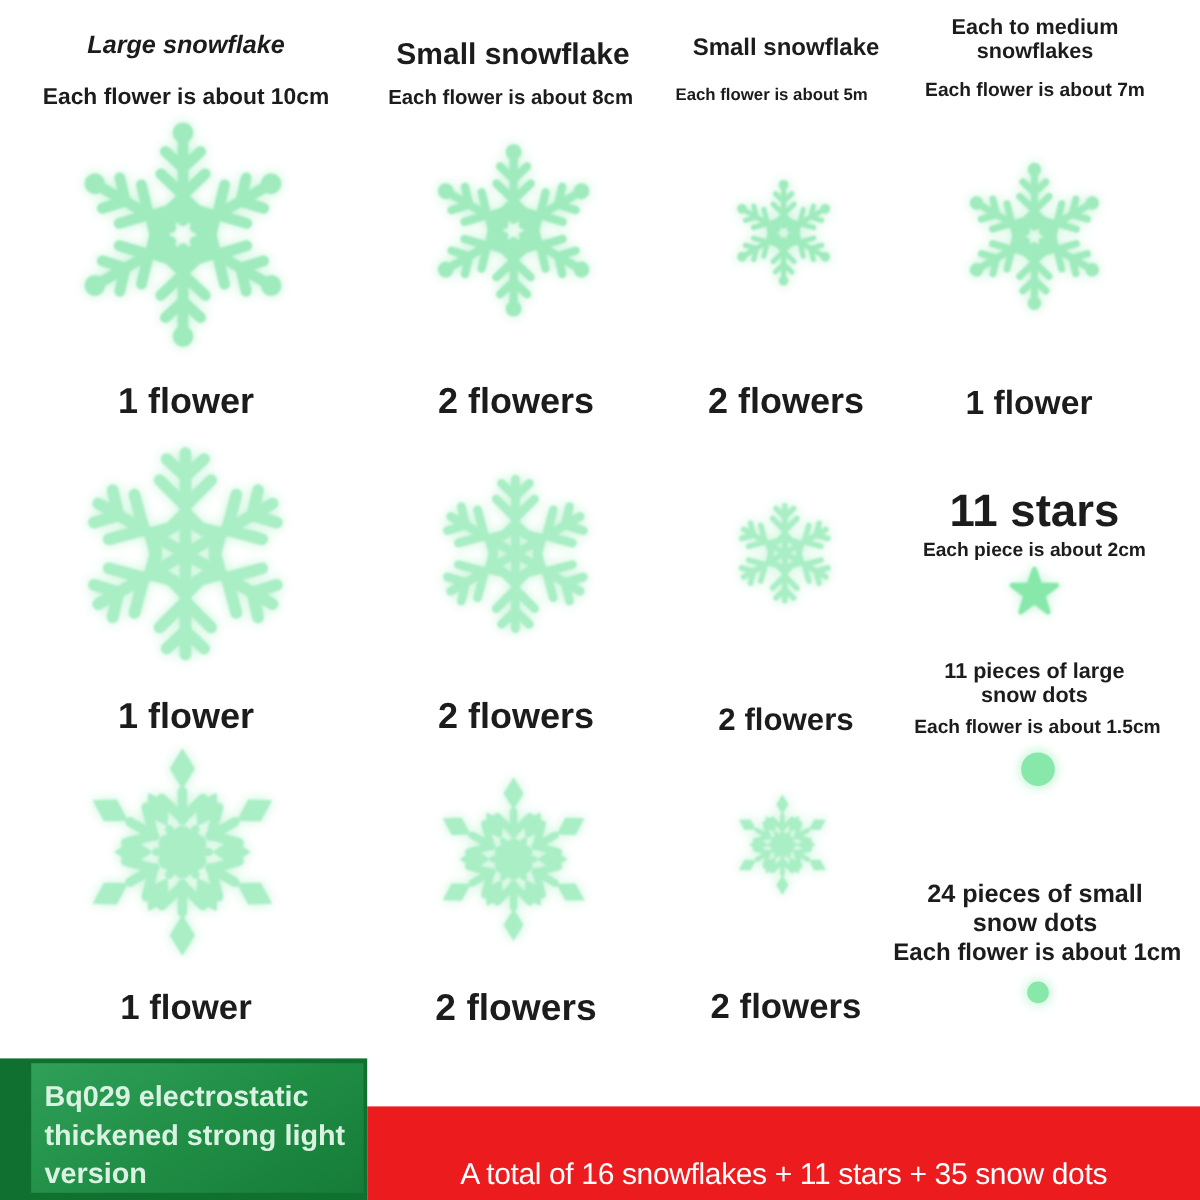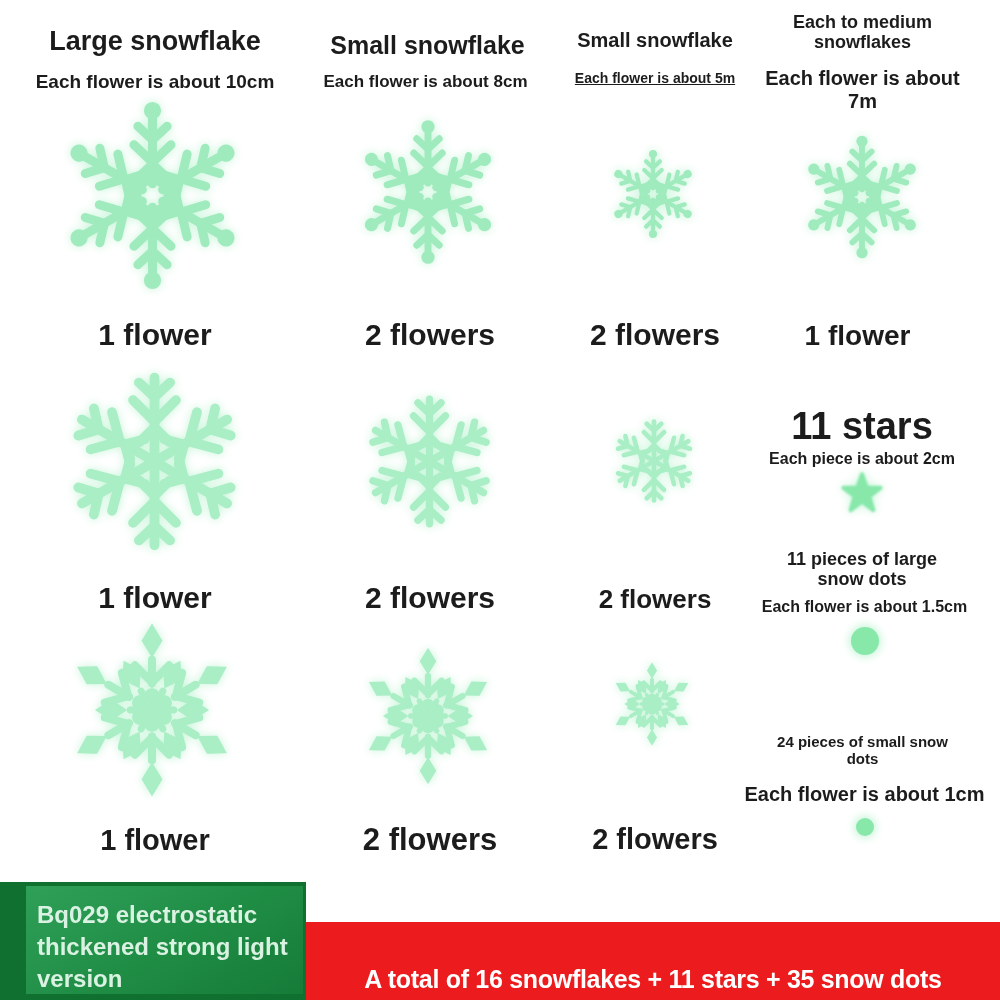--- a/index.html
+++ b/index.html
@@ -29,21 +29,21 @@
     box-shadow:0 0 9px 2px var(--glow-green);
   }
   .star-icon{position:absolute;overflow:visible;color:var(--accent-green);filter:blur(.8px) drop-shadow(0 0 5px var(--glow-green));}
   .green-box{position:absolute;left:0;top:882px;width:306px;height:120px;background:var(--banner-green-dark);}
   .green-box-inner{position:absolute;left:26px;top:4px;right:3px;bottom:8px;
     background:linear-gradient(150deg,#2fa058 0%,var(--banner-green-mid) 55%,#157c38 100%);}
   .green-box-text{position:absolute;left:37px;top:17px;width:256px;
     font-size:24px;line-height:32px;font-weight:bold;color:var(--banner-text-light);text-align:left;}
   .red-banner{position:absolute;left:306px;top:922px;width:694px;height:78px;background:var(--banner-red);
     display:flex;align-items:center;justify-content:center;}
-  .red-banner span{font-size:25px;font-weight:bold;color:var(--banner-text-white);letter-spacing:-.3px;white-space:nowrap;margin-top:36px;}
+  .red-banner span{font-size:25px;font-weight:normal;color:var(--banner-text-white);letter-spacing:-.3px;white-space:nowrap;margin-top:36px;}
 </style>
 </head>
 <body>
 
 <div id="canvas">
 
   <svg width="0" height="0" style="position:absolute" aria-hidden="true">
     <defs>
       <g id="armA" stroke="currentColor" stroke-width="4.6" stroke-linecap="round" fill="none">
         <path d="M50,44 L50,9"></path>
@@ -102,31 +102,31 @@
         <use href="#armC2" transform="rotate(330 50 50)"></use>
         <circle cx="50" cy="50" r="4.3" fill="currentColor" stroke="none"></circle>
       </g>
 
       <g id="star5">
         <path d="M50,8 L61,40 L94,40 L67,60 L77,93 L50,72 L23,93 L33,60 L6,40 L39,40 Z" fill="currentColor" stroke="currentColor" stroke-width="10" stroke-linejoin="round"></path>
       </g>
     </defs>
   </svg>
 
-  <div class="t col-title" style="left:5px;top:26px;width:300px;font-size:27px;">Large snowflake</div>
+  <div class="t col-title" style="left:5px;top:26px;width:300px;font-size:21px;font-style:italic;">Large snowflake</div>
   <div class="t" style="left:5px;top:71px;width:300px;font-size:19px;text-align:center;">Each flower is about 10cm</div>
 
   <div class="t col-title" style="left:310px;top:31px;width:235px;font-size:25px;">Small snowflake</div>
   <div class="t" style="left:308px;top:72px;width:235px;font-size:17px;">Each flower is about 8cm</div>
 
   <div class="t col-title" style="left:560px;top:29px;width:190px;font-size:20px;">Small snowflake</div>
-  <div class="t" style="left:560px;top:70px;width:190px;font-size:14px;text-decoration:underline;">Each flower is about 5m</div>
+  <div class="t" style="left:548px;top:70px;width:190px;font-size:14px;">Each flower is about 5m</div>
 
   <div class="t col-title" style="left:765px;top:12px;width:195px;font-size:18px;">Each to medium snowflakes</div>
-  <div class="t" style="left:765px;top:67px;width:195px;font-size:20px;">Each flower is about 7m</div>
+  <div class="t" style="left:765px;top:67px;width:195px;font-size:16px;">Each flower is about 7m</div>
 
   <svg class="flake r1" viewBox="0 0 100 100" style="left:55px;top:98px;width:195px;height:195px">
       <use href="#flakeA"></use>
     </svg>
   <svg class="flake r1" viewBox="0 0 100 100" style="left:353px;top:117px;width:150px;height:150px">
       <use href="#flakeA"></use>
     </svg>
   <svg class="flake r1" viewBox="0 0 100 100" style="left:607px;top:148px;width:92px;height:92px">
       <use href="#flakeA"></use>
     </svg>
@@ -166,21 +166,21 @@
   <svg class="flake r3" viewBox="0 0 100 100" style="left:57px;top:615px;width:190px;height:190px">
       <use href="#flakeC"></use>
     </svg>
   <svg class="flake r3" viewBox="0 0 100 100" style="left:353px;top:641px;width:150px;height:150px">
       <use href="#flakeC"></use>
     </svg>
   <svg class="flake r3" viewBox="0 0 100 100" style="left:606px;top:658px;width:92px;height:92px">
       <use href="#flakeC"></use>
     </svg>
 
-  <div class="t col-title" style="left:760px;top:734px;width:205px;font-size:15px;">24 pieces of small snow dots</div>
+  <div class="t col-title" style="left:760px;top:734px;width:205px;font-size:21px;">24 pieces of small snow dots</div>
   <div class="t" style="left:742px;top:783px;width:245px;font-size:20px;">Each flower is about 1cm</div>
   <div class="glow-dot" style="left:856px;top:818px;width:18px;height:18px;"></div>
 
   <div class="t" style="left:30px;top:824px;width:250px;font-size:29px;">1 flower</div>
   <div class="t" style="left:305px;top:822px;width:250px;font-size:31px;">2 flowers</div>
   <div class="t" style="left:530px;top:823px;width:250px;font-size:29px;">2 flowers</div>
 
   <div class="green-box">
     <div class="green-box-inner"></div>
     <div class="green-box-text">Bq029 electrostatic thickened strong light version</div>

